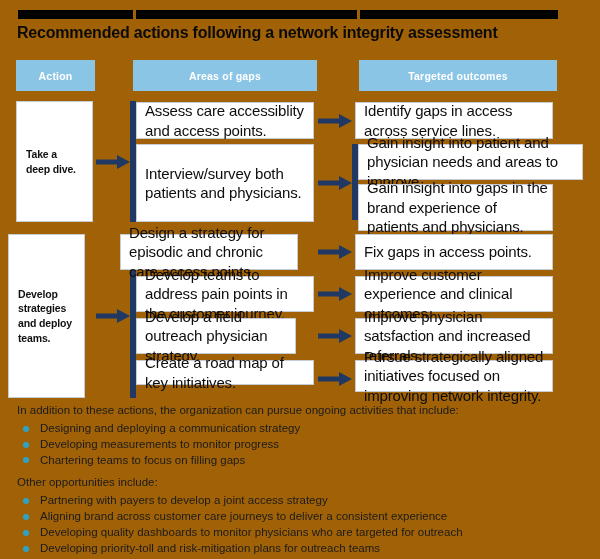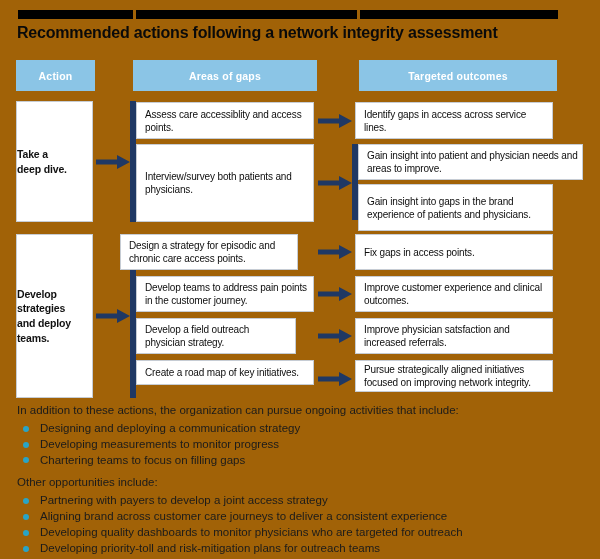--- a/index.html
+++ b/index.html
@@ -13,24 +13,24 @@
   .title{left:17px;top:24px;width:566px;font-size:16px;font-weight:bold;
          letter-spacing:-0.2px;color:#0a0a0a;}
 
   
   .col-header{top:60px;height:31px;background:#8bc5e6;color:#ffffff;
               font-size:10.5px;font-weight:bold;letter-spacing:0.2px;
               display:flex;align-items:center;justify-content:center;}
 
   
   .box{background:#ffffff;border:1px solid #c6ccd4;box-sizing:border-box;
-       display:flex;align-items:center;font-size:10px;line-height:1.3;
+       display:flex;align-items:center;font-size:15px;line-height:1.3;
        letter-spacing:-0.15px;color:#0d0d0d;padding:3px 4px 3px 8px;}
   .action-box{font-weight:bold;font-size:10.5px;line-height:1.4;
-              white-space:pre-line;padding-left:0;color:#111111;}
+              white-space:pre-line;padding-left:9px;color:#111111;}
   .navybar{background:#1f3864;}
   .arrow{line-height:0;}
   .arrow svg{display:block;}
 
   
   .footer{left:17px;top:403px;width:541px;font-size:11.5px;color:#1b1b1b;}
   .footer p{margin:0 0 3px 0;line-height:15px;}
   .footer p.second{margin-top:7px;}
   .footer ul{list-style:none;margin:0;padding:0;}
   .footer li{display:flex;align-items:center;line-height:15.8px;}
@@ -93,21 +93,21 @@
 
   <div class="abs navybar" style="left:352px;top:144px;width:6px;height:76px;"></div>
 
   <div class="abs box" style="left:358px;top:144px;width:225px;height:36px;">
     <span>Gain insight into patient and physician needs and areas to improve.</span>
   </div>
   <div class="abs box" style="left:358px;top:184px;width:195px;height:47px;">
     <span>Gain insight into gaps in the brand experience of patients and physicians.</span>
   </div>
 
-  <div class="abs box action-box" style="left:16px;top:234px;width:77px;height:164px;">Develop
+  <div class="abs box action-box" style="left:8px;top:234px;width:77px;height:164px;">Develop
 strategies
 and deploy
 teams.</div>
 
   <div class="abs arrow" style="left:96px;top:308px;">
     <svg width="34" height="16" viewBox="0 0 34 16">
         <path d="M0 5.6 H21 V1 L34 8 L21 15 V10.4 H0 Z" fill="#1f3864"></path>
       </svg>
   </div>
 

